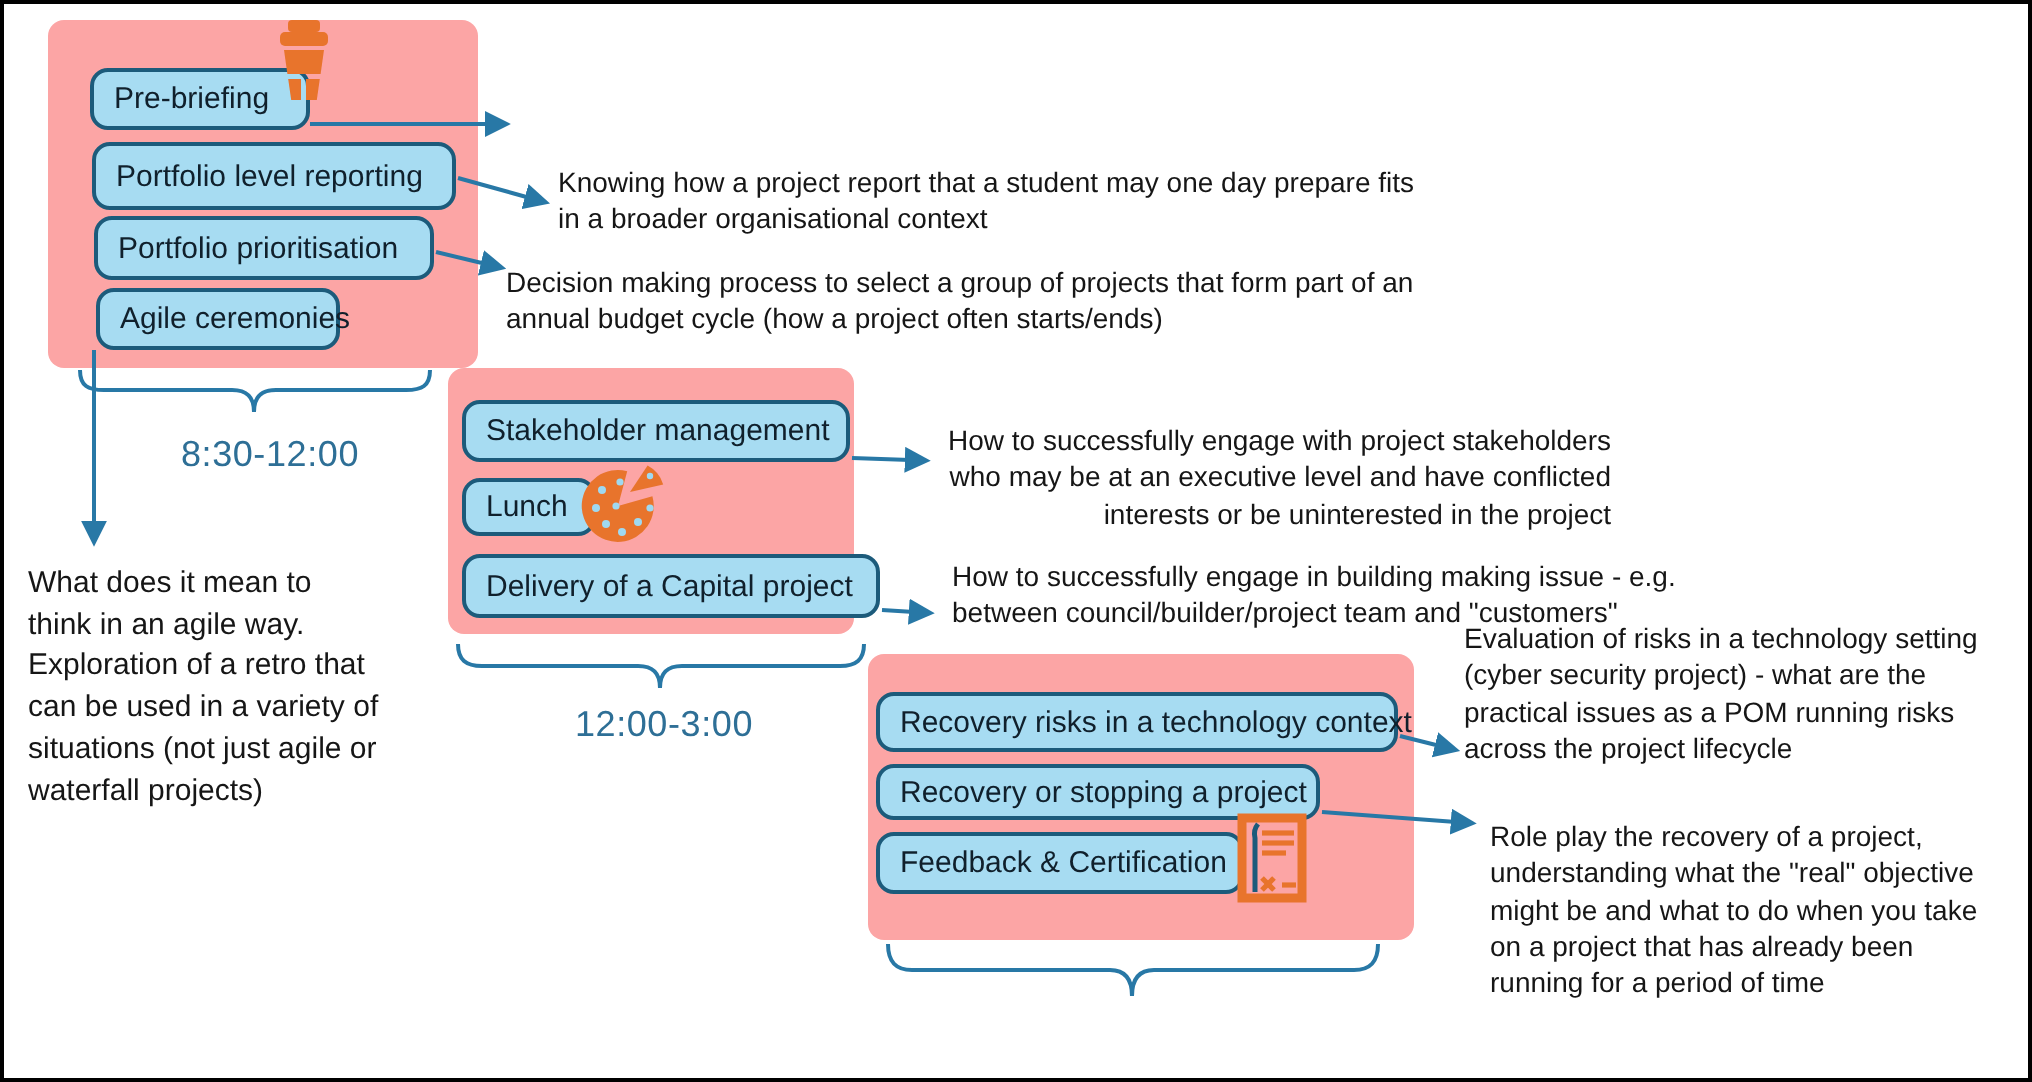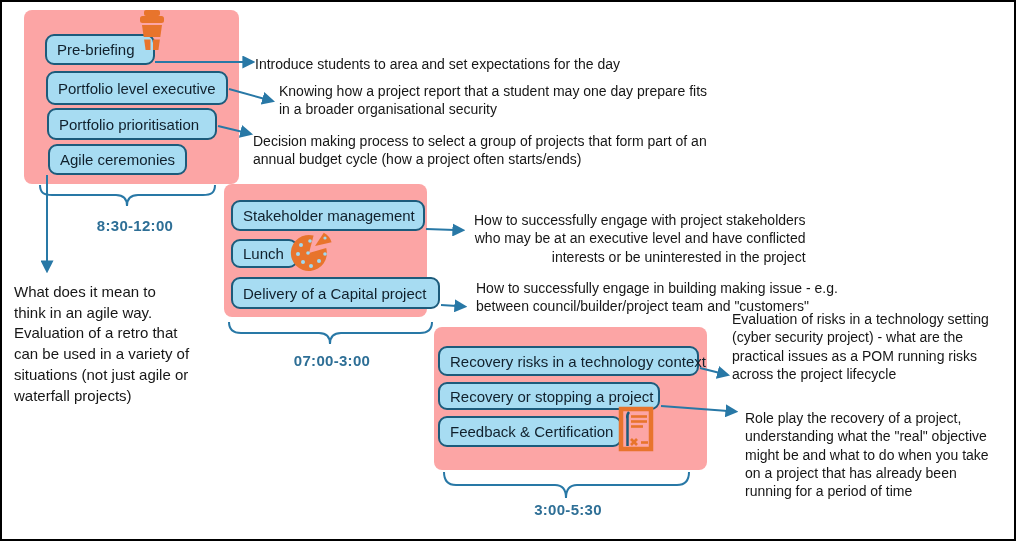--- a/index.html
+++ b/index.html
@@ -40,44 +40,44 @@
     position:absolute;
     font-size:15px;
     line-height:20.7px;
     color:#161616;
     white-space:pre-line;
   }
   .time{
     position:absolute;
     width:120px;
     text-align:center;
-    font-size:15px;
-    font-weight:bold;
+    font-size:18px;
+    font-weight:normal;
     color:#2e6f96;
     letter-spacing:.3px;
   }
   .icon{position:absolute;}
   svg.connectors{position:absolute;left:0;top:0;}
 </style>
 </head>
 <body>
 
 <div class="canvas">
 
   <div class="panel" style="left:22px;top:8px;width:215px;height:174px;">
     <div class="session" style="left:21px;top:24px;width:110px;height:31px;">
       <span>Pre-briefing</span>
     </div>
     <div class="session" style="left:22px;top:61px;width:182px;height:34px;">
-      <span>Portfolio level executive</span>
+      <span>Portfolio level reporting</span>
     </div>
     <div class="session" style="left:23px;top:98px;width:170px;height:32px;">
       <span>Portfolio prioritisation</span>
     </div>
-    <div class="session" style="left:24px;top:134px;width:139px;height:31px;">
+    <div class="session" style="left:24px;top:134px;width:122px;height:31px;">
       <span>Agile ceremonies</span>
     </div>
   </div>
 
   <div class="panel" style="left:222px;top:182px;width:203px;height:133px;">
     <div class="session" style="left:7px;top:16px;width:194px;height:31px;">
       <span>Stakeholder management</span>
     </div>
     <div class="session" style="left:7px;top:55px;width:67px;height:29px;">
       <span>Lunch</span>
@@ -151,43 +151,41 @@
       <path d="M698 366 L718 371" marker-end="url(#ah)"></path>
       <path d="M659 404 L726 409" marker-end="url(#ah)"></path>
       <path d="M45 173 V261" marker-end="url(#ah)"></path>
       <path d="M38 183 C38 191 42 193 50 193 L114 193 C121 193 125 196 125 204 C125 196 129 193 136 193 L201 193 C209 193 213 191 213 183"></path>
       <path d="M227 320 C227 328 231 331 239 331 L317 331 C324 331 328 334 328 342 C328 334 332 331 339 331 L418 331 C426 331 430 328 430 320"></path>
       <path d="M442 470 C442 479 446 483 454 483 L553 483 C560 483 564 487 564 496 C564 487 568 483 575 483 L675 483 C683 483 687 479 687 470"></path>
     </g>
   </svg>
 
   <div class="time" style="left:73px;top:215px;">8:30-12:00</div>
-  <div class="time" style="left:270px;top:350px;">07:00-3:00</div>
-  <div class="time" style="left:506px;top:499px;">3:00-5:30</div>
+  <div class="time" style="left:270px;top:350px;">12:00-3:00</div>
 
-  <div class="note" style="left:253px;top:53px;">Introduce students to area and set expectations for the day</div>
   <div class="note" style="left:277px;top:80px;">Knowing how a project report that a student may one day prepare fits
-in a broader organisational security</div>
+in a broader organisational context</div>
   <div class="note" style="left:251px;top:130px;">Decision making process to select a group of projects that form part of an
 annual budget cycle (how a project often starts/ends)</div>
   <div class="note" style="left:472px;top:209px;text-align:right;">How to successfully engage with project stakeholders
 who may be at an executive level and have conflicted
 interests or be uninterested in the project</div>
   <div class="note" style="left:474px;top:277px;">How to successfully engage in building making issue - e.g.
 between council/builder/project team and "customers"</div>
   <div class="note" style="left:730px;top:308px;">Evaluation of risks in a technology setting
 (cyber security project) - what are the
 practical issues as a POM running risks
 across the project lifecycle</div>
   <div class="note" style="left:743px;top:407px;">Role play the recovery of a project,
 understanding what the "real" objective
 might be and what to do when you take
 on a project that has already been
 running for a period of time</div>
 
   <div class="side-note" style="left:12px;top:280px;width:215px;">What does it mean to
 think in an agile way.
-Evaluation of a retro that
+Exploration of a retro that
 can be used in a variety of
 situations (not just agile or
 waterfall projects)</div>
 
 </div>
 
 </body></html>

